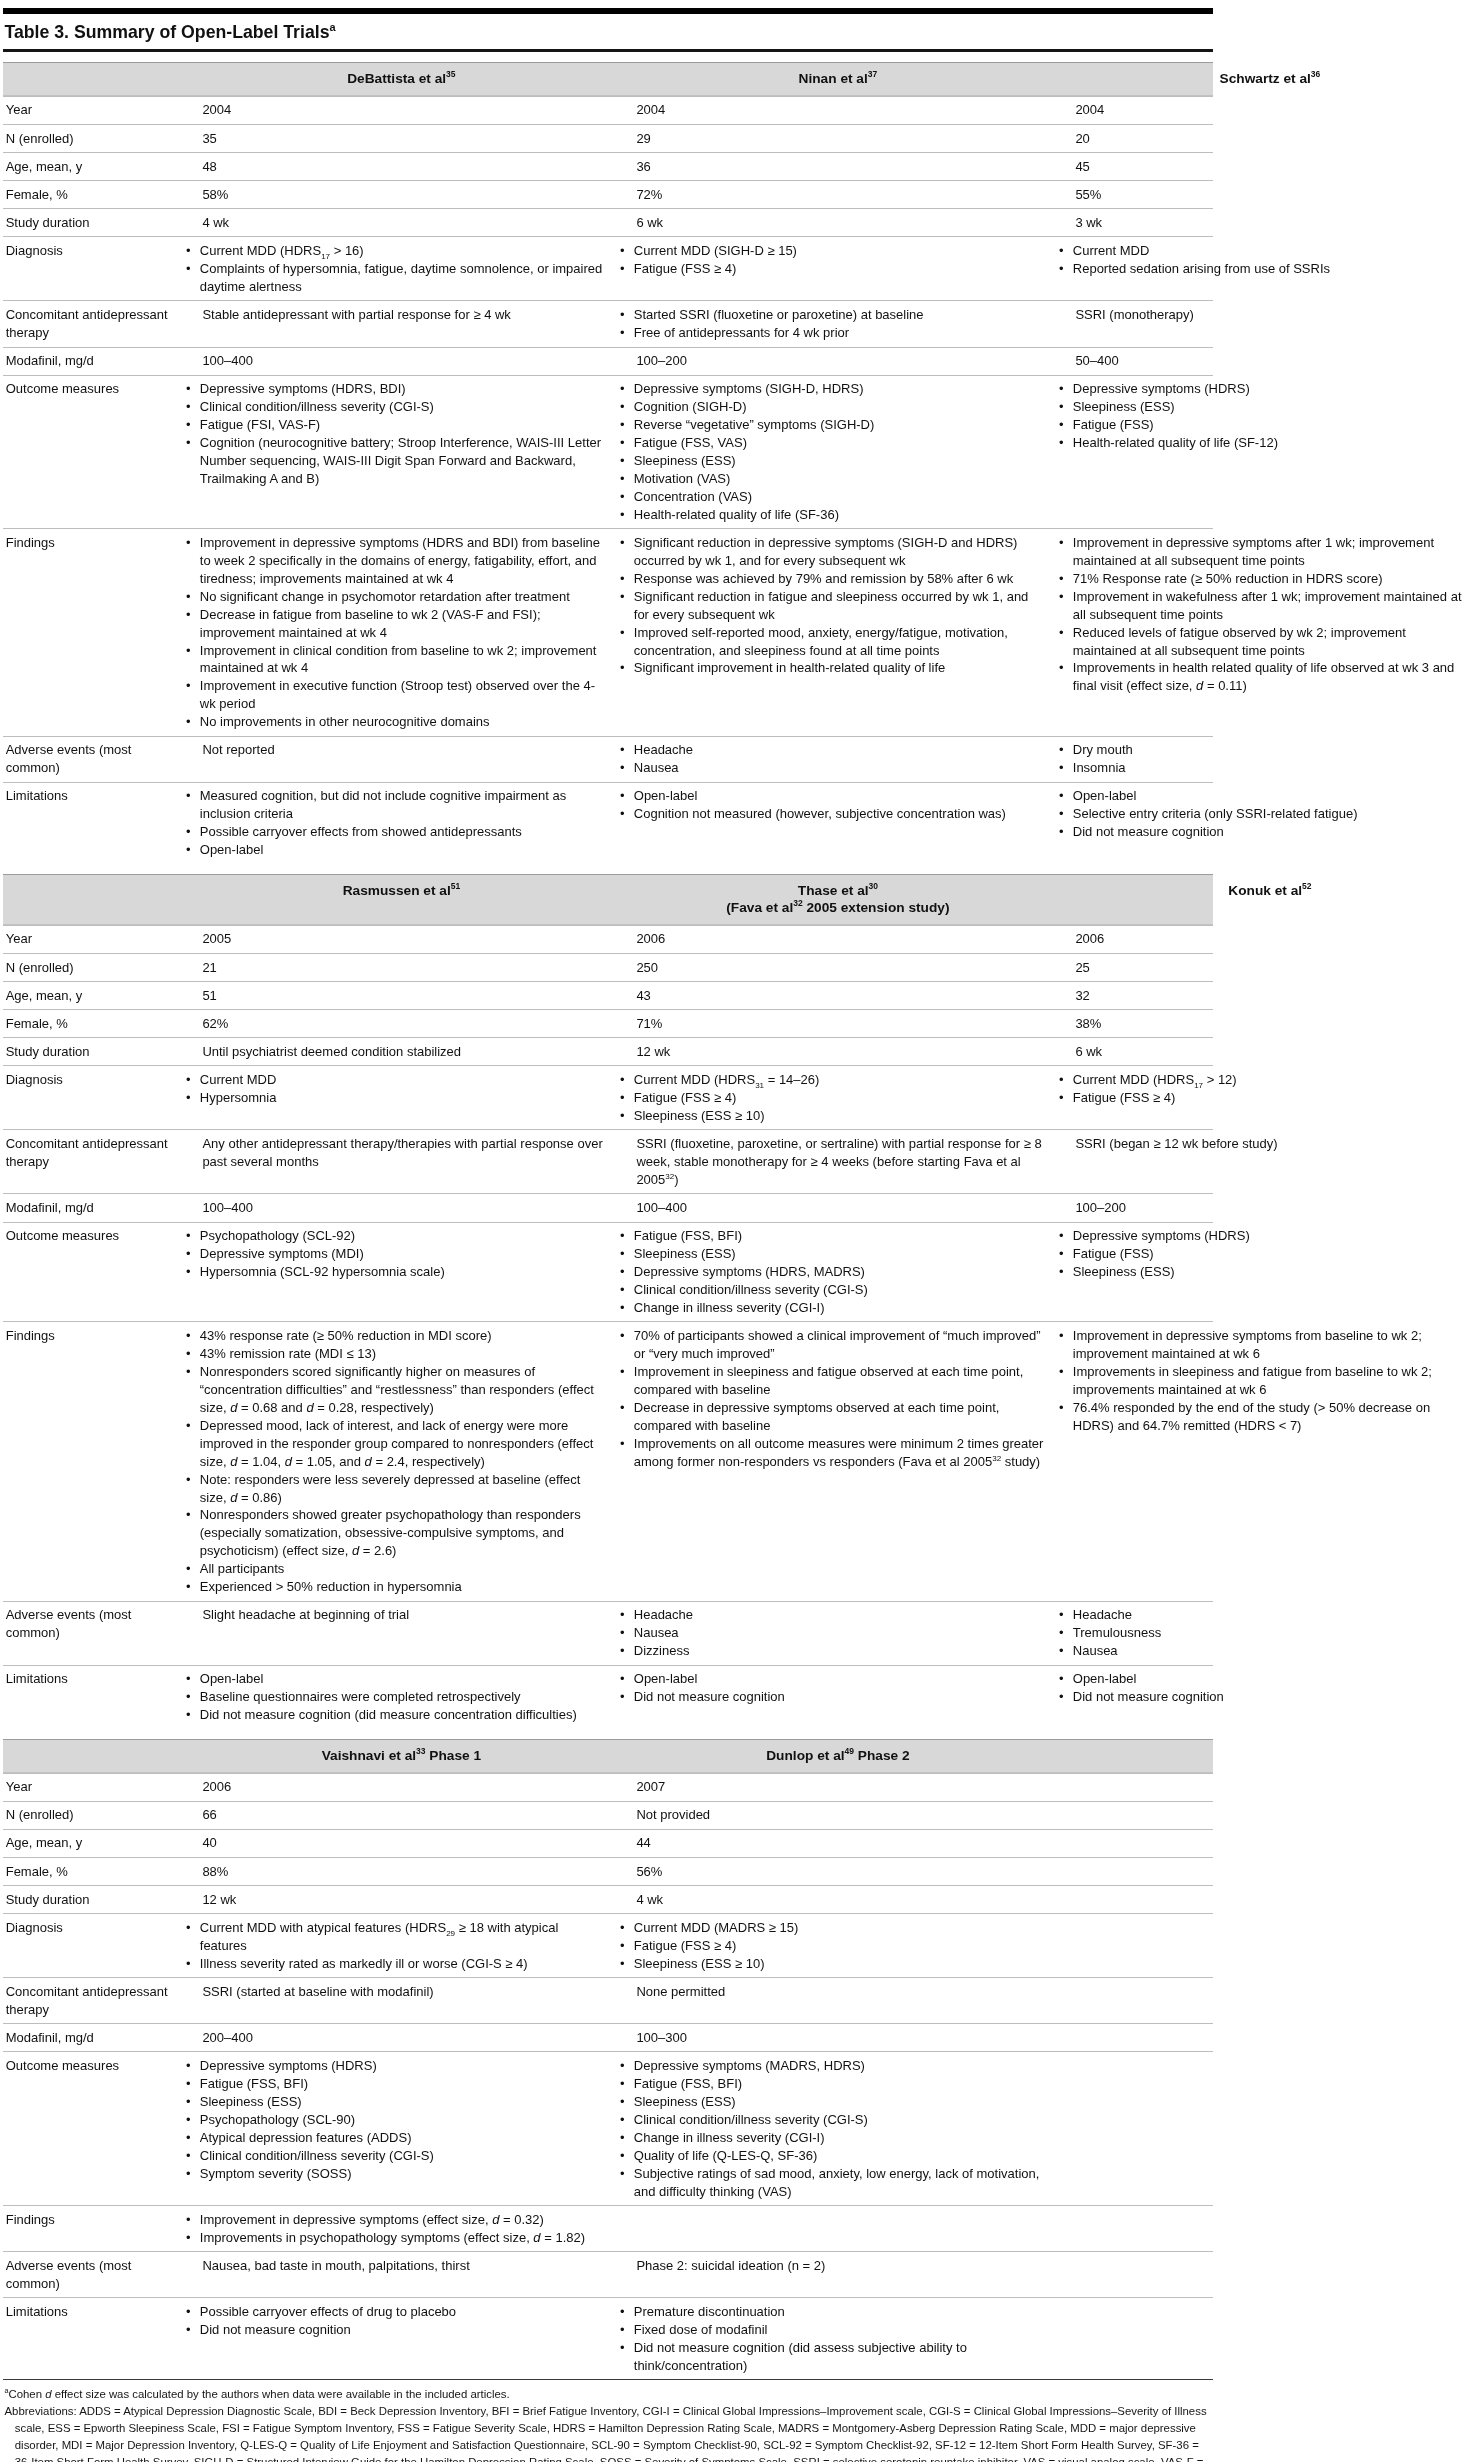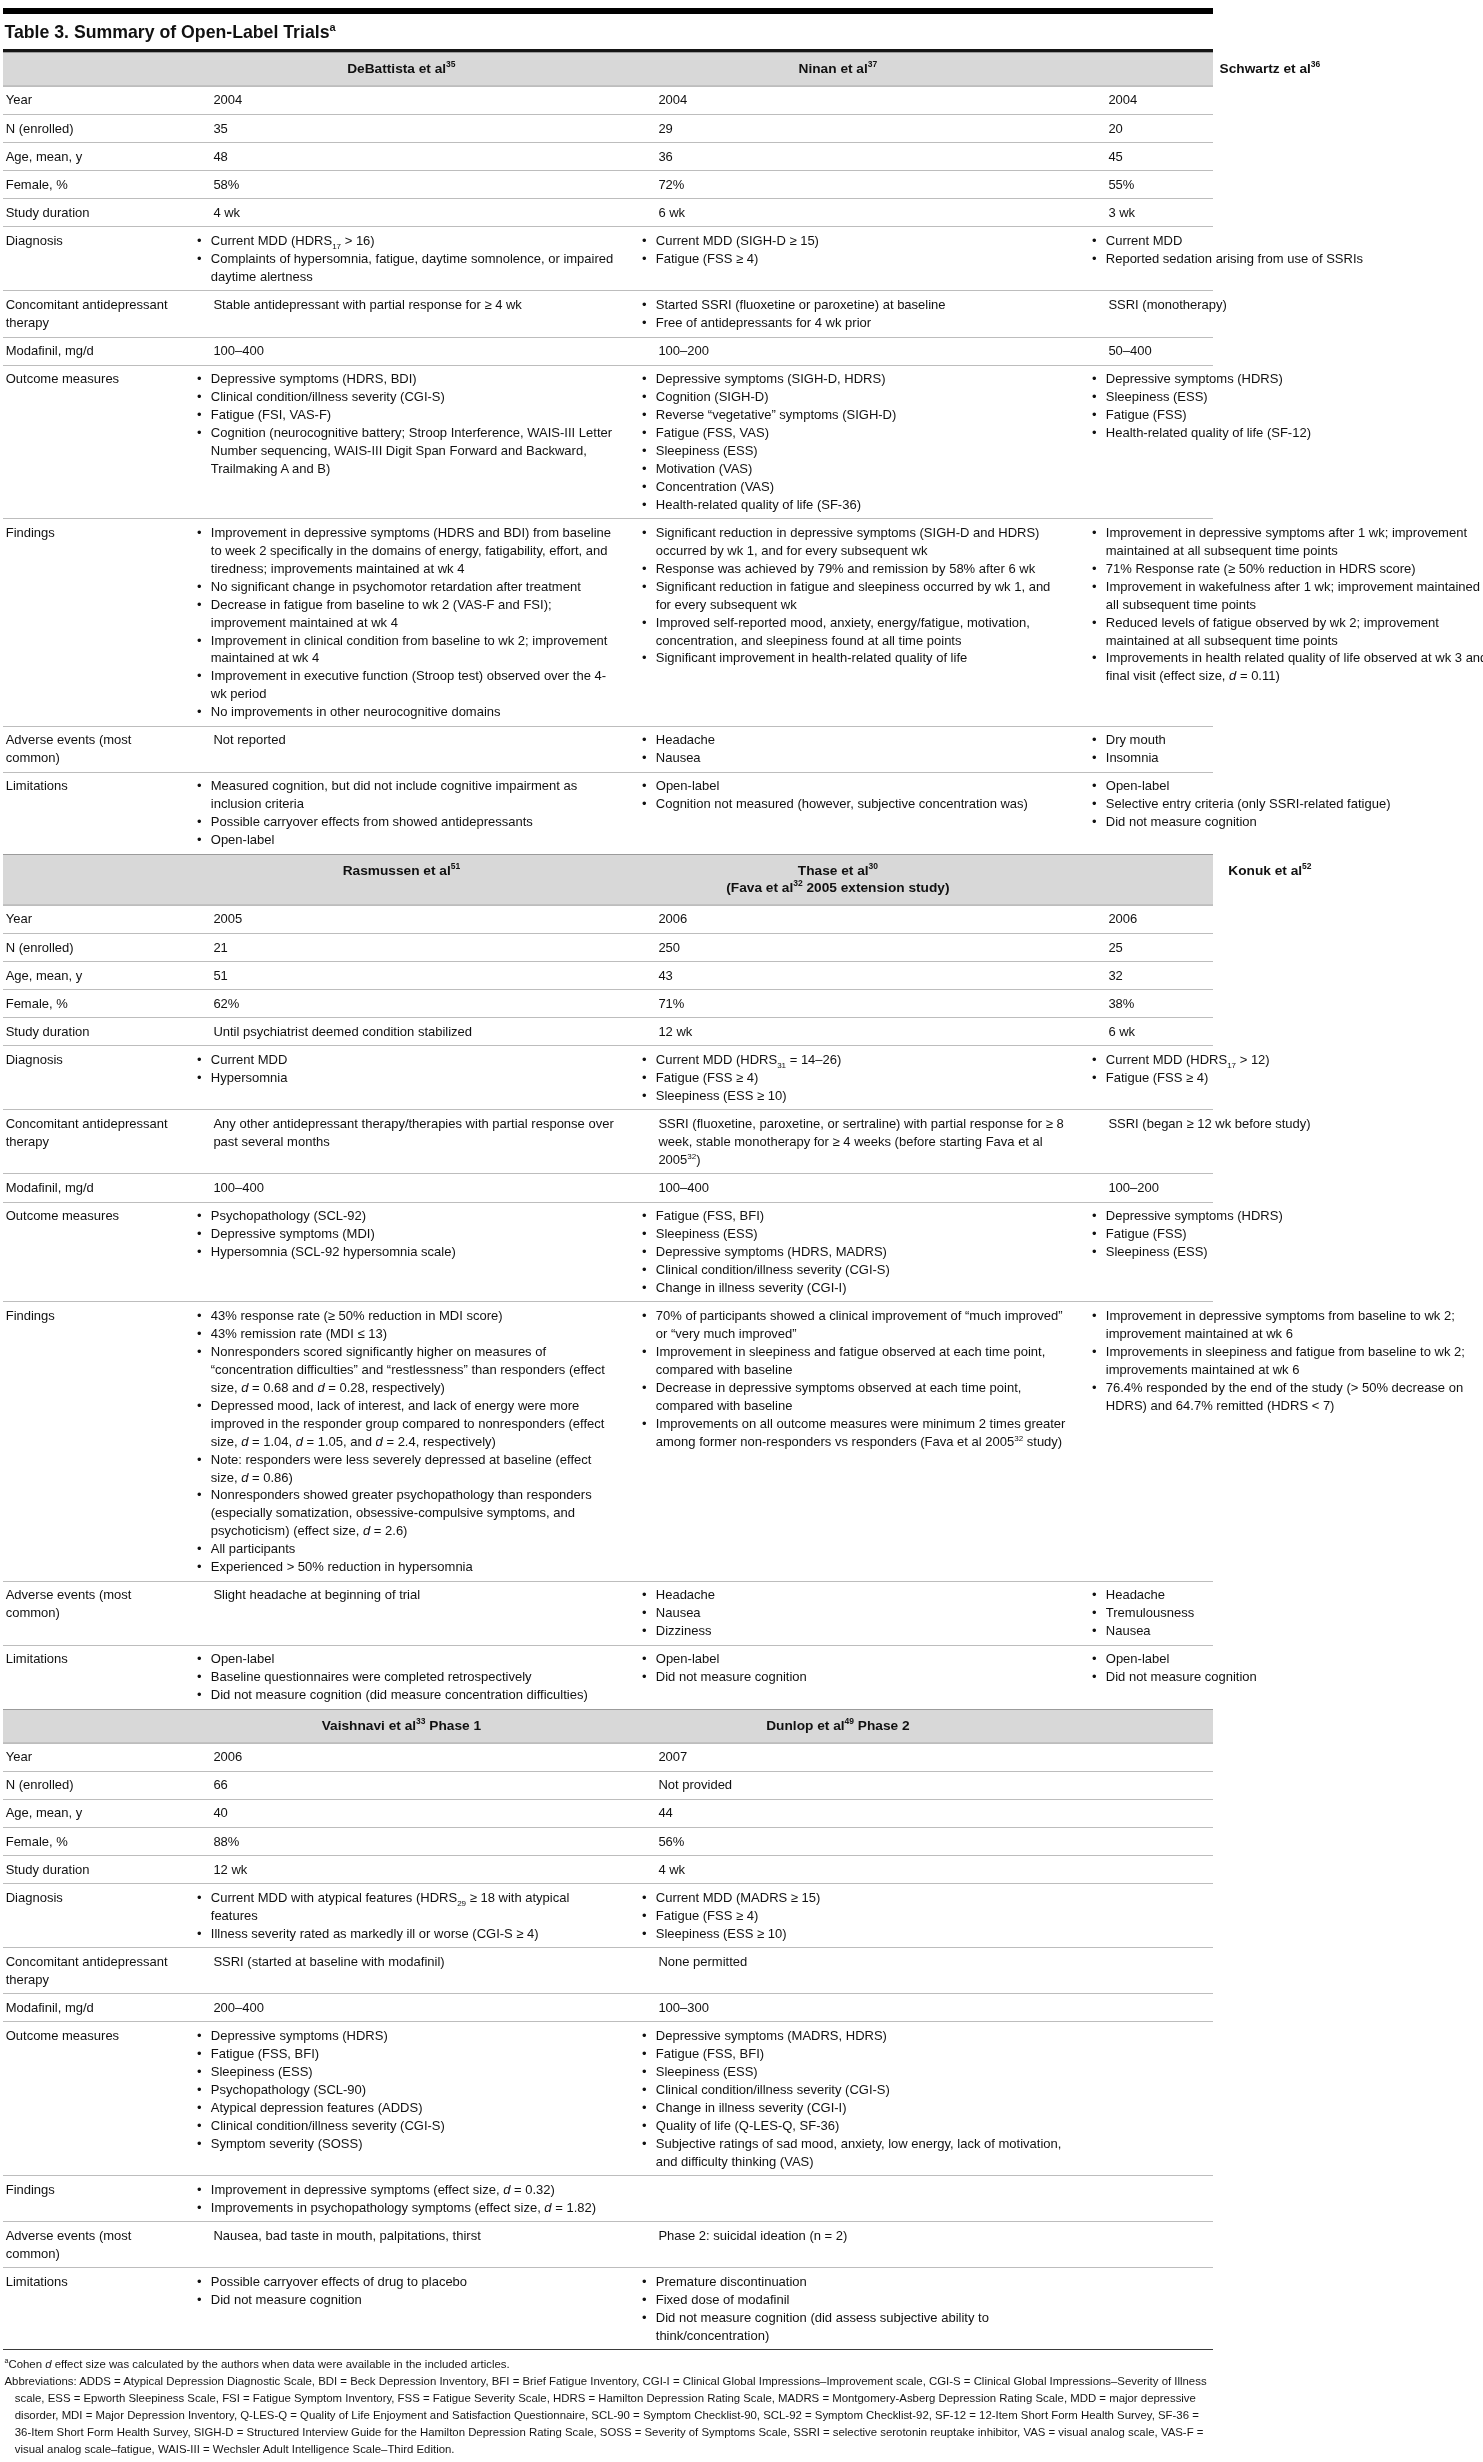--- a/index.html
+++ b/index.html
@@ -6,23 +6,23 @@
   body{font-family:"Liberation Sans","DejaVu Sans",sans-serif;font-size:13px;line-height:1.38;color:#111;}
   #sheet{width:1216px;box-sizing:border-box;padding:8px 3.4px 0 3.4px;background:#fff;}
   .top-bar{border-top:6.3px solid #000;}
   .title-block{padding:8px 1.1px 5.7px 1.1px;border-bottom:3.4px solid #151515;}
   .title-block h1{margin:0;font-size:17.7px;font-weight:bold;line-height:1.2;}
   sup{font-size:62%;line-height:0;}
   sub{font-size:62%;line-height:0;}
   em{font-style:italic;}
   
   .hrow,.trow{display:grid;grid-template-columns:181px 434px 439px 425px;}
-  .hrow{background:#d8d8d8;border-top:1.1px solid #9b9b9b;border-bottom:1.1px solid #c2c2c2;}
+  .hrow{background:#d8d8d8;border-top:1.1px solid #9b9b9b;border-bottom:1.1px solid #c2c2c2;margin-top:10px;}
   .hcell{text-align:center;font-weight:bold;font-size:13.7px;padding:7.4px 3.4px;line-height:1.25;}
-  .trow{border-top:1.1px solid #bdbdbd;gap:11px;}
+  .trow{border-top:1.1px solid #bdbdbd;}
   .trow:first-of-type{border-top:none;}
   .cell{padding:4.6px 11.4px 4.6px 0;box-sizing:border-box;}
   .cell.lbl{padding-left:2.3px;padding-right:4.6px;}
   .plain{padding-left:0;margin-left:18px;}
   .bullet{display:flex;align-items:flex-start;}
   .dot{flex:0 0 15.4px;padding-left:1.7px;box-sizing:border-box;}
   .bt{flex:1 1 auto;}
   
   #footnotes{border-top:1.7px solid #3a3a3a;margin-top:0;padding:5.7px 1.1px 6.8px 1.1px;border-bottom:6.3px solid #000;}
   .fn{font-size:11.4px;line-height:1.5;padding-left:10.3px;text-indent:-10.3px;color:#151515;}

